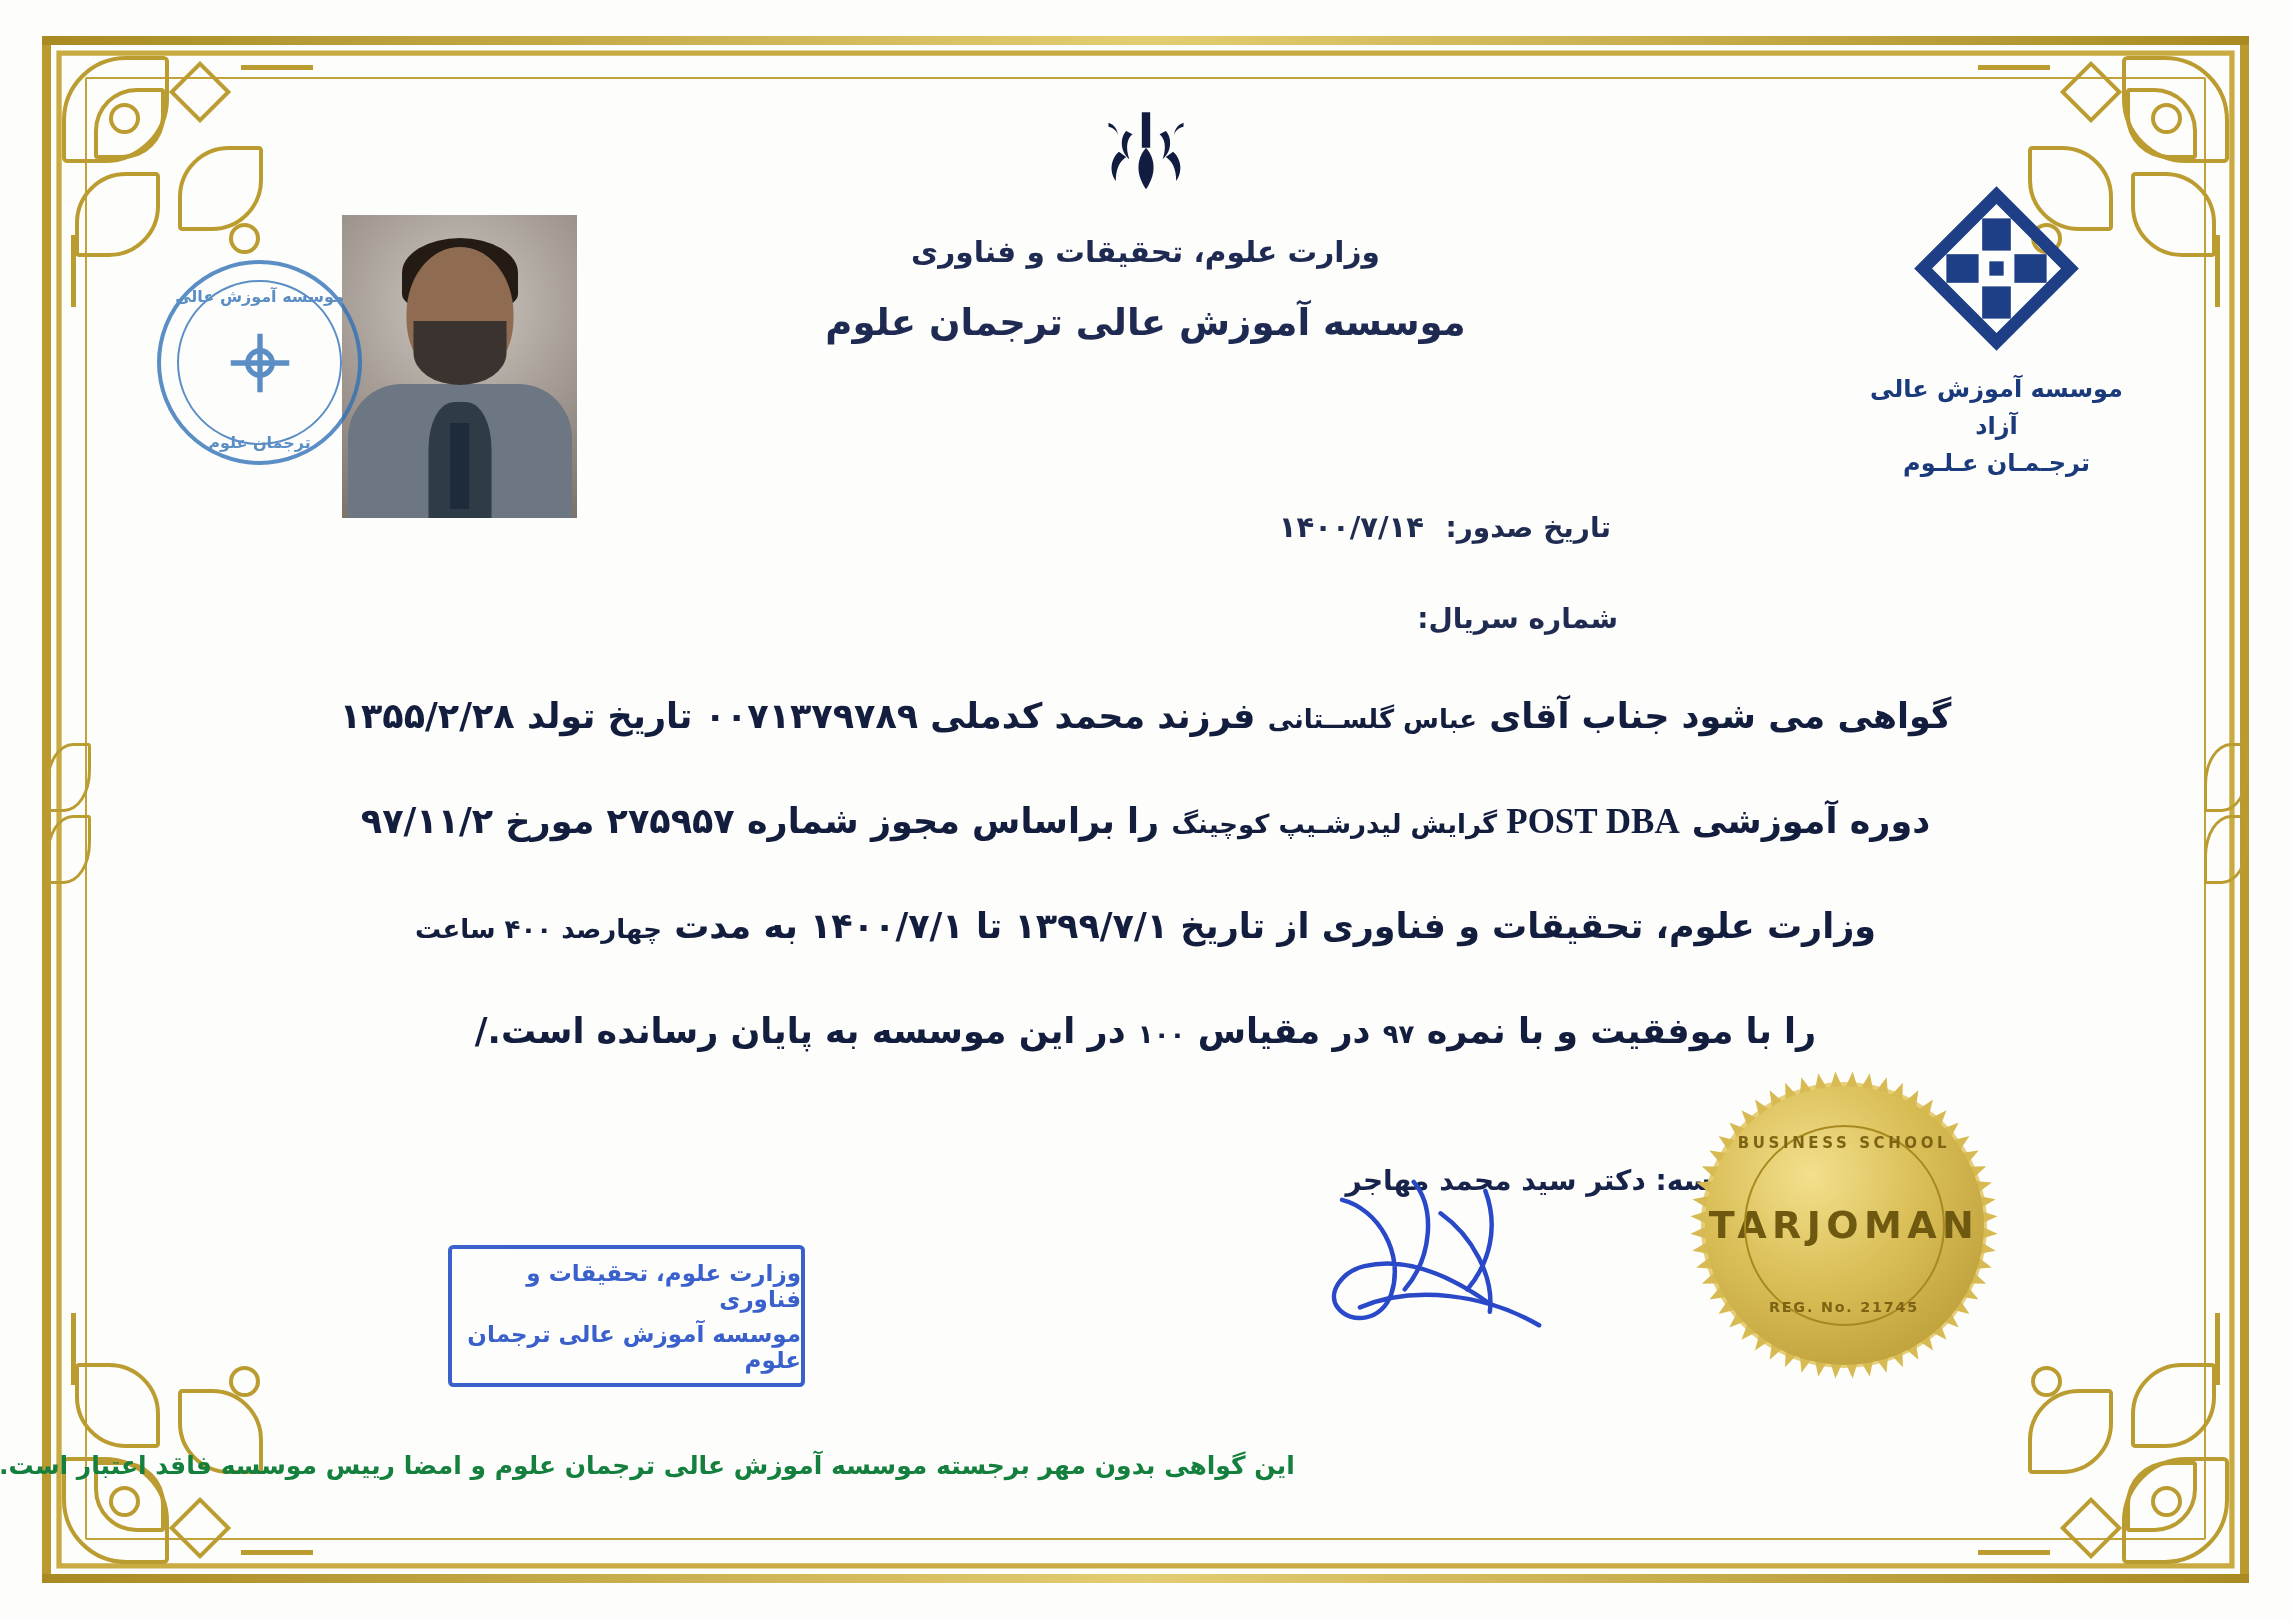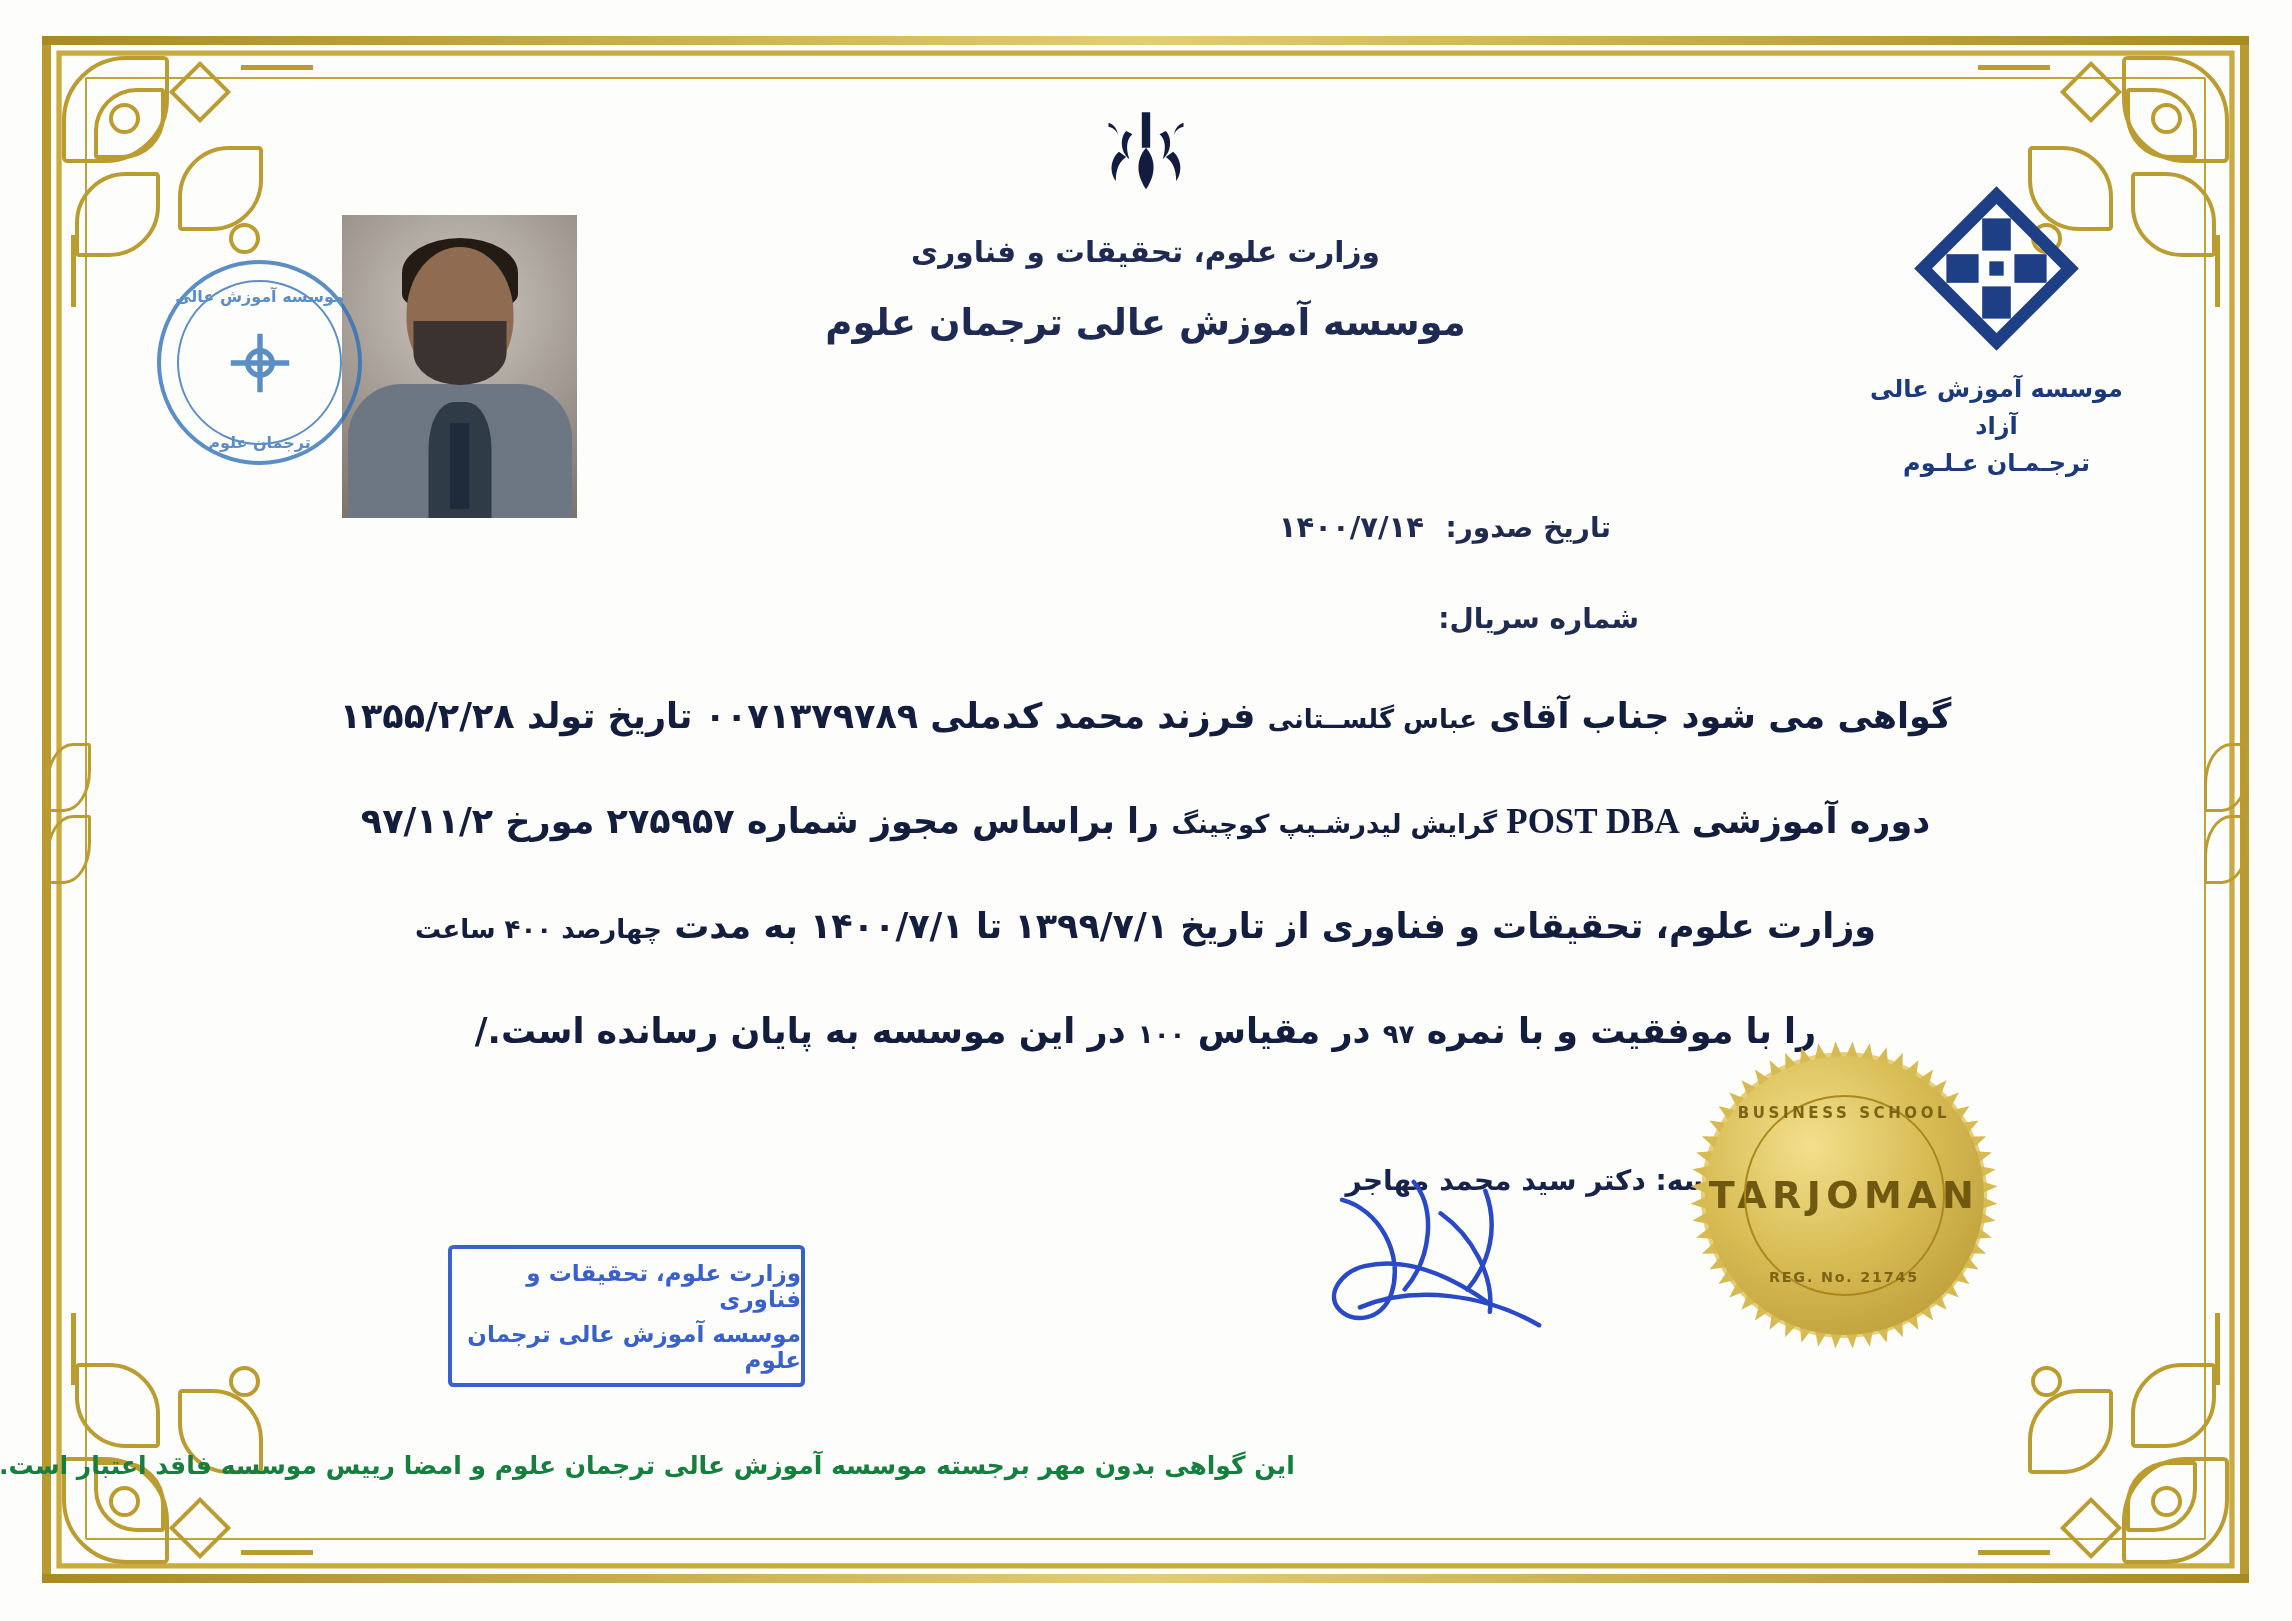--- a/index.html
+++ b/index.html
@@ -133,21 +133,21 @@
   }
 
   
   .meta-row{
     position:absolute;right:681px;top:510px;display:flex;align-items:center;gap:21.5px;
     color:#1f2b50;font-size:29px;font-weight:700;direction:rtl;
   }
   .meta-row .lbl{font-size:28px;}
   .meta-row .val{font-size:29px;letter-spacing:0.9px;}
   .serial-row{
-    position:absolute;right:653px;top:582px;display:flex;align-items:flex-end;gap:21.5px;
+    position:absolute;right:674px;top:582px;display:flex;align-items:flex-end;gap:21.5px;
     color:#1f2b50;direction:rtl;padding-left:12px;
   }
   .serial-row .lbl{font-size:28px;font-weight:700;padding-top:19.7px;}
   .barcode{width:231px;}
   .barcode .bars{height:59px;width:100%;
     background:repeating-linear-gradient(90deg,#111 0 2.7px,#fff 2.7px 5.4px,#111 5.4px 7.2px,#fff 7.2px 11.6px,#111 11.6px 15px,#fff 15px 18px,#111 18px 19.7px,#fff 19.7px 24px);}
   .barcode .num{text-align:center;font-family:"DejaVu Sans Mono","Liberation Mono",monospace;
     font-size:15px;color:#222;margin-top:3.6px;letter-spacing:0.9px;}
 
   
@@ -172,21 +172,21 @@
   .stamp-blue{
     position:absolute;right:1487px;top:1245px;width:349px;height:134px;
     border:4.5px solid #2550c8;border-radius:5.4px;color:#2550c8;
     display:flex;flex-direction:column;align-items:center;justify-content:center;
     gap:9px;opacity:.9;
   }
   .stamp-blue div{font-size:23px;font-weight:700;}
 
   
   .foil{
-    position:absolute;left:1684px;top:1034px;width:322px;height:322px;
+    position:absolute;left:1684px;top:1064px;width:322px;height:322px;
   }
   .foil .disc{
     position:absolute;inset:21.5px;border-radius:50%;
     background:radial-gradient(circle at 38% 32%, #f3e08d 0%, #d8bc54 45%, #b3932f 100%);
     display:flex;align-items:center;justify-content:center;flex-direction:column;
     color:#7d6414;text-align:center;
   }
   .foil .ring{
     position:absolute;inset:39px;border:2.7px solid #a8891f;border-radius:50%;
   }

